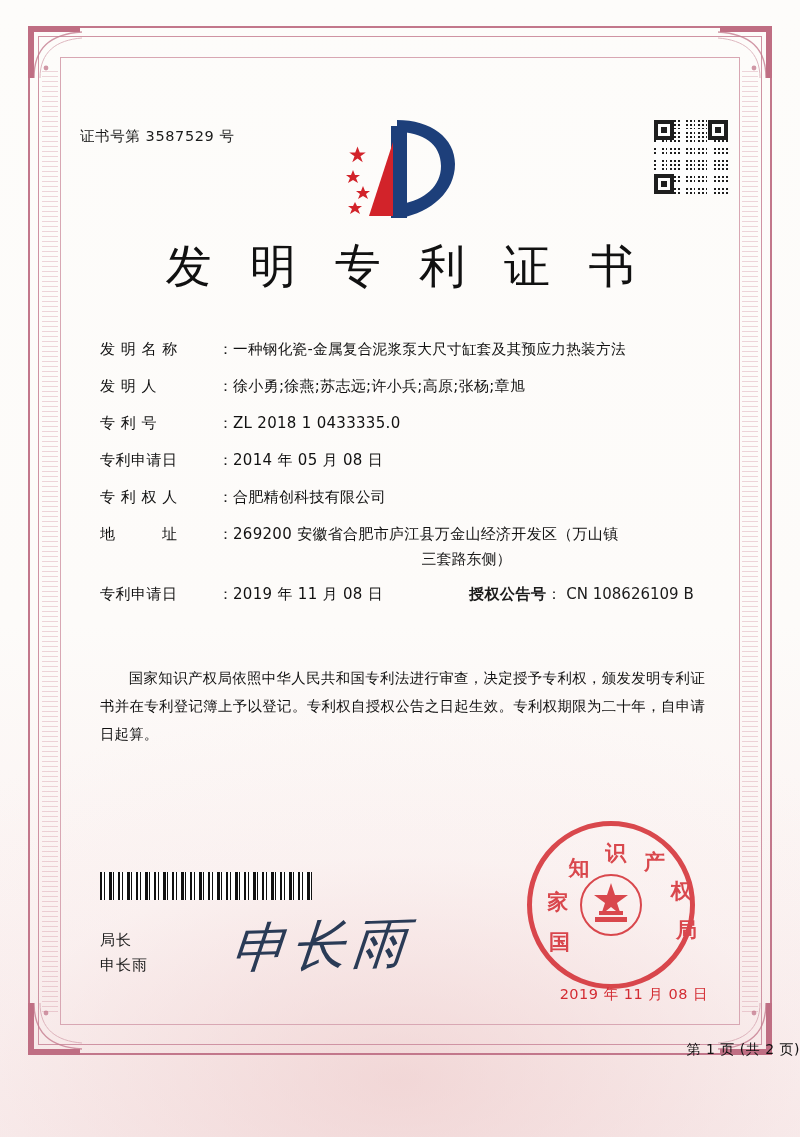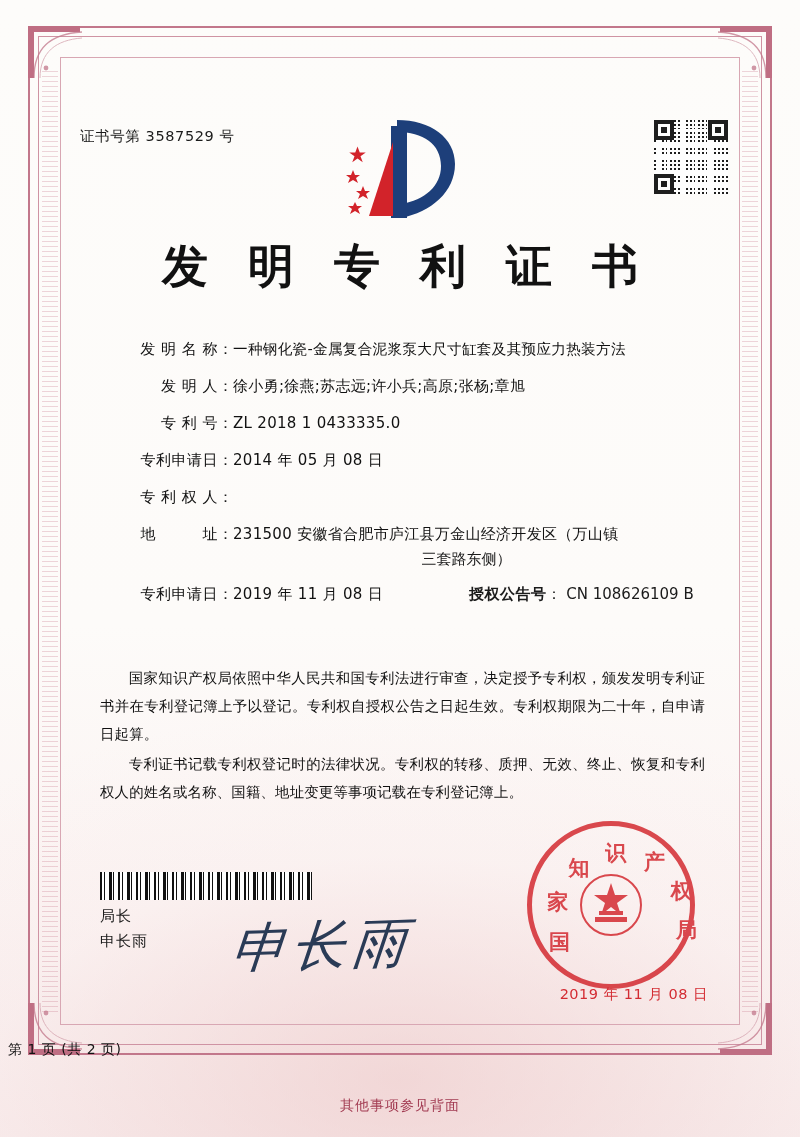--- a/index.html
+++ b/index.html
@@ -124,21 +124,21 @@
     transform: translateX(-50%);
     width: 130px; height: 115px;
   }
 
   
   .title {
     position: absolute;
     left: 0; right: 0; top: 236px;
     text-align: center;
     font-family: "DejaVu Serif", "Liberation Serif", serif;
-    font-weight: bold;
+    font-weight: normal;
     font-size: 46px;
     letter-spacing: 12px;
     color: #111;
     text-indent: 12px;
   }
 
   
   .fields {
     position: absolute;
     left: 100px; right: 95px; top: 338px;
@@ -149,21 +149,20 @@
     margin-bottom: 14.5px;
     font-size: 15px;
     line-height: 1.5;
   }
   .row .label {
     width: 118px;
     flex: 0 0 118px;
     color: #111;
     letter-spacing: 0.5px;
     white-space: nowrap;
-    text-align: right;
   }
   .row .colon {
     flex: 0 0 10px;
     text-align: right;
   }
   .row .value {
     flex: 1;
     color: #111;
     letter-spacing: 0.3px;
   }
@@ -202,21 +201,21 @@
     left: 100px; top: 872px;
     width: 212px; height: 28px;
     background: repeating-linear-gradient(90deg,
       #111 0 2px, #fff 2px 4px, #111 4px 5px, #fff 5px 9px,
       #111 9px 12px, #fff 12px 13px, #111 13px 14px, #fff 14px 18px);
   }
 
   
   .sig-label {
     position: absolute;
-    left: 100px; top: 904px;
+    left: 100px; top: 928px;
     font-size: 15px;
     line-height: 1.65;
     letter-spacing: 1px;
   }
   .handwriting {
     position: absolute;
     left: 232px; top: 910px;
     font-family: "DejaVu Serif", "Liberation Serif", serif;
     font-size: 54px;
     color: #20324f;
@@ -261,21 +260,21 @@
     font-size: 14.5px;
     color: #d2232a;
     letter-spacing: 0.5px;
     opacity: 0.95;
   }
 
   
   .page-no {
     position: absolute;
     left: 8px; right: 0; bottom: 78px;
-    text-align: left;
+    text-align: right;
     font-size: 14px;
     color: #111;
     letter-spacing: 0.5px;
   }
   .footer-note {
     position: absolute;
     left: 0; right: 0; bottom: 22px;
     text-align: center;
     font-size: 14px;
     color: #a23b52;
@@ -357,41 +356,41 @@
       <div class="value">ZL 2018 1 0433335.0</div>
     </div>
     <div class="row">
       <div class="label">专利申请日</div>
       <div class="colon">：</div>
       <div class="value">2014 年 05 月 08 日</div>
     </div>
     <div class="row">
       <div class="label">专 利 权 人</div>
       <div class="colon">：</div>
+      <div class="value">合肥精创科技有限公司</div>
     </div>
     <div class="row">
       <div class="label">地　　　址</div>
       <div class="colon">：</div>
-      <div class="value">231500 安徽省合肥市庐江县万金山经济开发区（万山镇</div>
+      <div class="value">269200 安徽省合肥市庐江县万金山经济开发区（万山镇</div>
     </div>
     <div class="addr2">三套路东侧）</div>
     <div class="row">
       <div class="label">专利申请日</div>
       <div class="colon">：</div>
       <div class="value" style="flex:0 0 190px">2019 年 11 月 08 日</div>
       <div class="value2">
         <span class="lbl">授权公告号</span><span>：</span>
         <span>CN 108626109 B</span>
       </div>
     </div>
   </div>
 
   <div class="paras">
     <p>国家知识产权局依照中华人民共和国专利法进行审查，决定授予专利权，颁发发明专利证书并在专利登记簿上予以登记。专利权自授权公告之日起生效。专利权期限为二十年，自申请日起算。</p>
-    <p>专利证书记载专利权登记时的法律状况。专利权的转移、质押、无效、终止、恢复和专利权人的姓名或名称、国籍、地址变更等事项记载在专利登记簿上。</p>
   </div>
 
   <div class="barcode"></div>
 
   <div class="sig-label">
     <div>局长</div>
     <div>申长雨</div>
   </div>
   <div class="handwriting">申长雨</div>
 
@@ -408,15 +407,14 @@
       <span style="transform: rotate(-40deg) translate(0,-66px) rotate(40deg)">知</span>
       <span style="transform: rotate(-5deg) translate(0,-66px) rotate(5deg)">识</span>
       <span style="transform: rotate(30deg) translate(0,-66px) rotate(-30deg)">产</span>
       <span style="transform: rotate(65deg) translate(0,-66px) rotate(-65deg)">权</span>
       <span style="transform: rotate(100deg) translate(0,-66px) rotate(-100deg)">局</span>
     </div>
   </div>
   <div class="seal-date">2019 年 11 月 08 日</div>
 
   <div class="page-no">第 1 页 (共 2 页)</div>
-  <div class="footer-note">其他事项参见背面</div>
 
 </div>
 
 </body></html>

